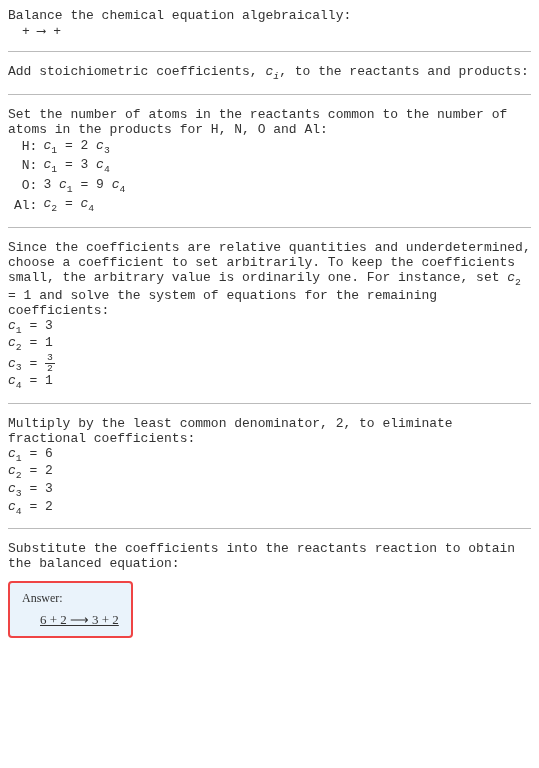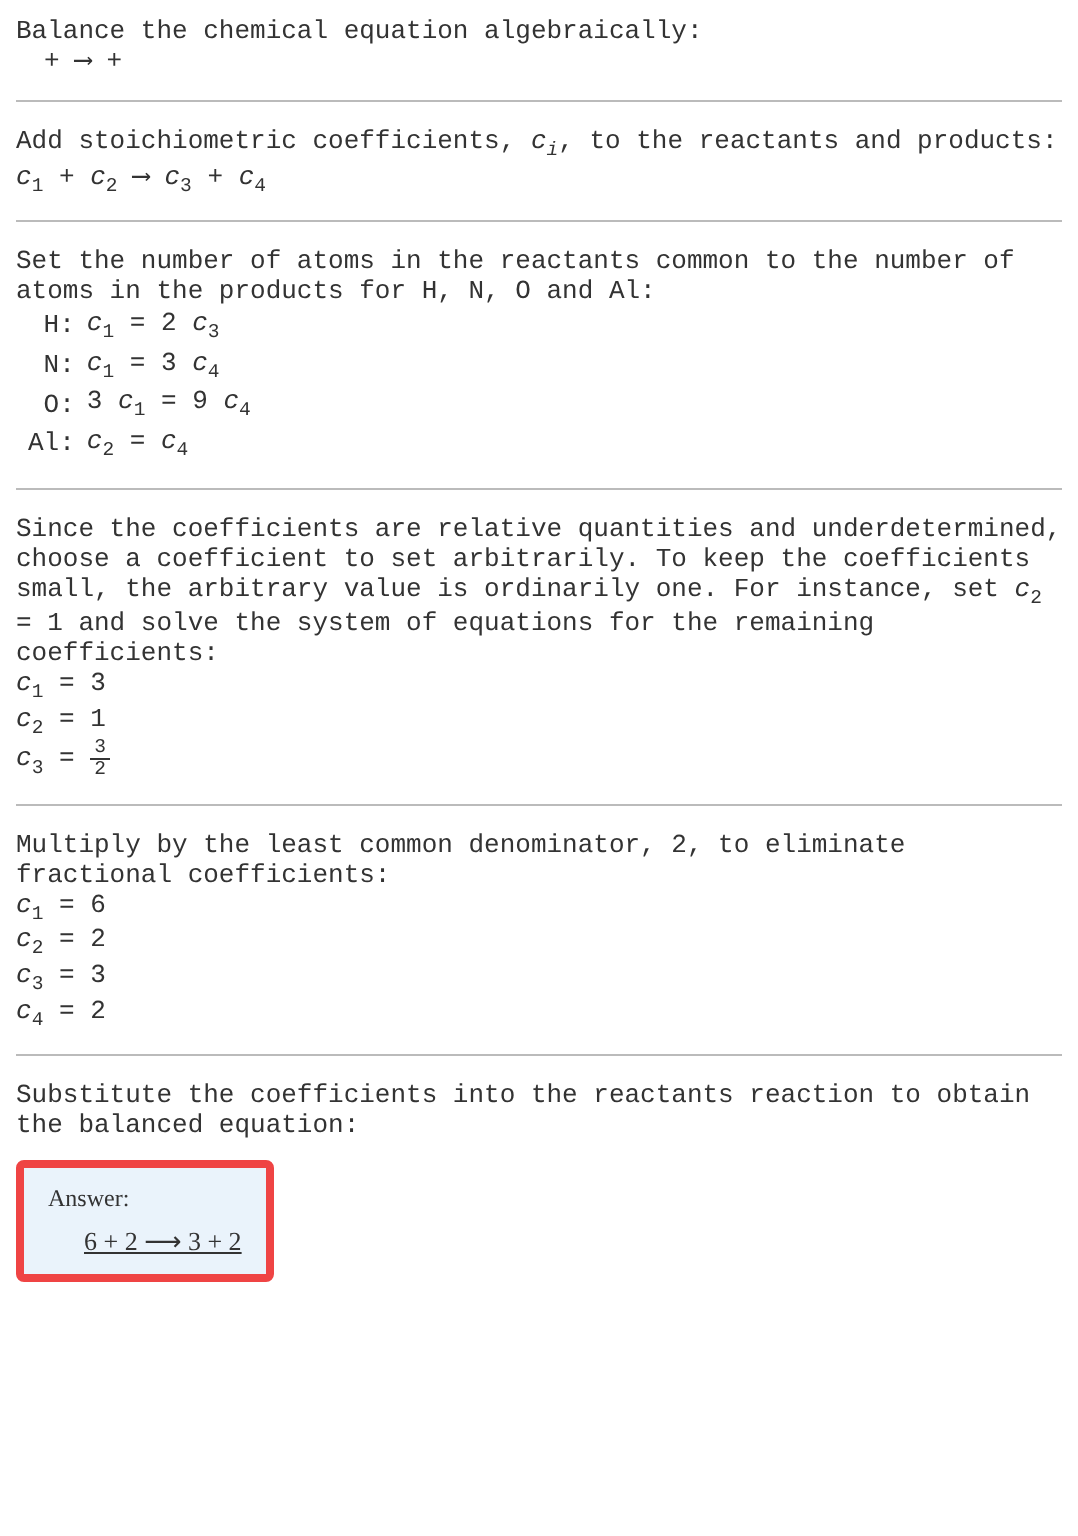--- a/index.html
+++ b/index.html
@@ -59,21 +59,21 @@
   font-size: 0.75em;
   border-bottom: 1px solid #333;
   padding: 0 2px;
 }
 .frac .den {
   display: block;
   font-size: 0.75em;
   padding: 0 2px;
 }
 .answer-box {
-  border: 4px solid #ef4444;
+  border: 2px solid #ef4444;
   background: #eaf3fb;
   border-radius: 4px;
   padding: 8px 12px;
   display: inline-block;
   margin-top: 4px;
 }
 .answer-label {
   font-size: 12px;
   color: #333;
   margin-bottom: 6px;
@@ -92,29 +92,20 @@
 <div class="block">
   <div>Balance the chemical equation algebraically:</div>
   <div class="indent"> +  ⟶  + </div>
 </div>
 <hr class="sep">
 
 
 <div class="block">
   <div>
     <span>Add stoichiometric coefficients, </span><span class="ital">c</span><span class="sub">i</span><span>, to the reactants and products:</span>
-  </div>
-  <div>
-    <span class="ital">c</span><span class="sub-n">1</span>
-    <span> + </span>
-    <span class="ital">c</span><span class="sub-n">2</span>
-    <span> ⟶ </span>
-    <span class="ital">c</span><span class="sub-n">3</span>
-    <span> + </span>
-    <span class="ital">c</span><span class="sub-n">4</span>
   </div>
 </div>
 <hr class="sep">
 
 
 <div class="block">
   <div>Set the number of atoms in the reactants common to the number of atoms in the products for H, N, O and Al:</div>
   <table class="atom-table">
     <tbody>
         <tr>
@@ -139,20 +130,21 @@
 <hr class="sep">
 
 
 <div class="block">
   <div>
     <span>Since the coefficients are relative quantities and underdetermined, choose a coefficient to set arbitrarily. To keep the coefficients small, the arbitrary value is ordinarily one. For instance, set </span><span class="ital">c</span><span class="sub-n">2</span><span> = 1 and solve the system of equations for the remaining coefficients:</span>
   </div>
   <div><span class="ital">c</span><span class="sub-n">1</span><span> = 3</span></div>
   <div><span class="ital">c</span><span class="sub-n">2</span><span> = 1</span></div>
   <div><span class="ital">c</span><span class="sub-n">3</span><span> = </span><span class="frac"><span class="num">3</span><span class="den">2</span></span></div>
+  <div><span class="ital">c</span><span class="sub-n">4</span><span> = 1</span></div>
 </div>
 <hr class="sep">
 
 
 <div class="block">
   <div>Multiply by the least common denominator, 2, to eliminate fractional coefficients:</div>
   <div><span class="ital">c</span><span class="sub-n">1</span><span> = 6</span></div>
   <div><span class="ital">c</span><span class="sub-n">2</span><span> = 2</span></div>
   <div><span class="ital">c</span><span class="sub-n">3</span><span> = 3</span></div>
   <div><span class="ital">c</span><span class="sub-n">4</span><span> = 2</span></div>

